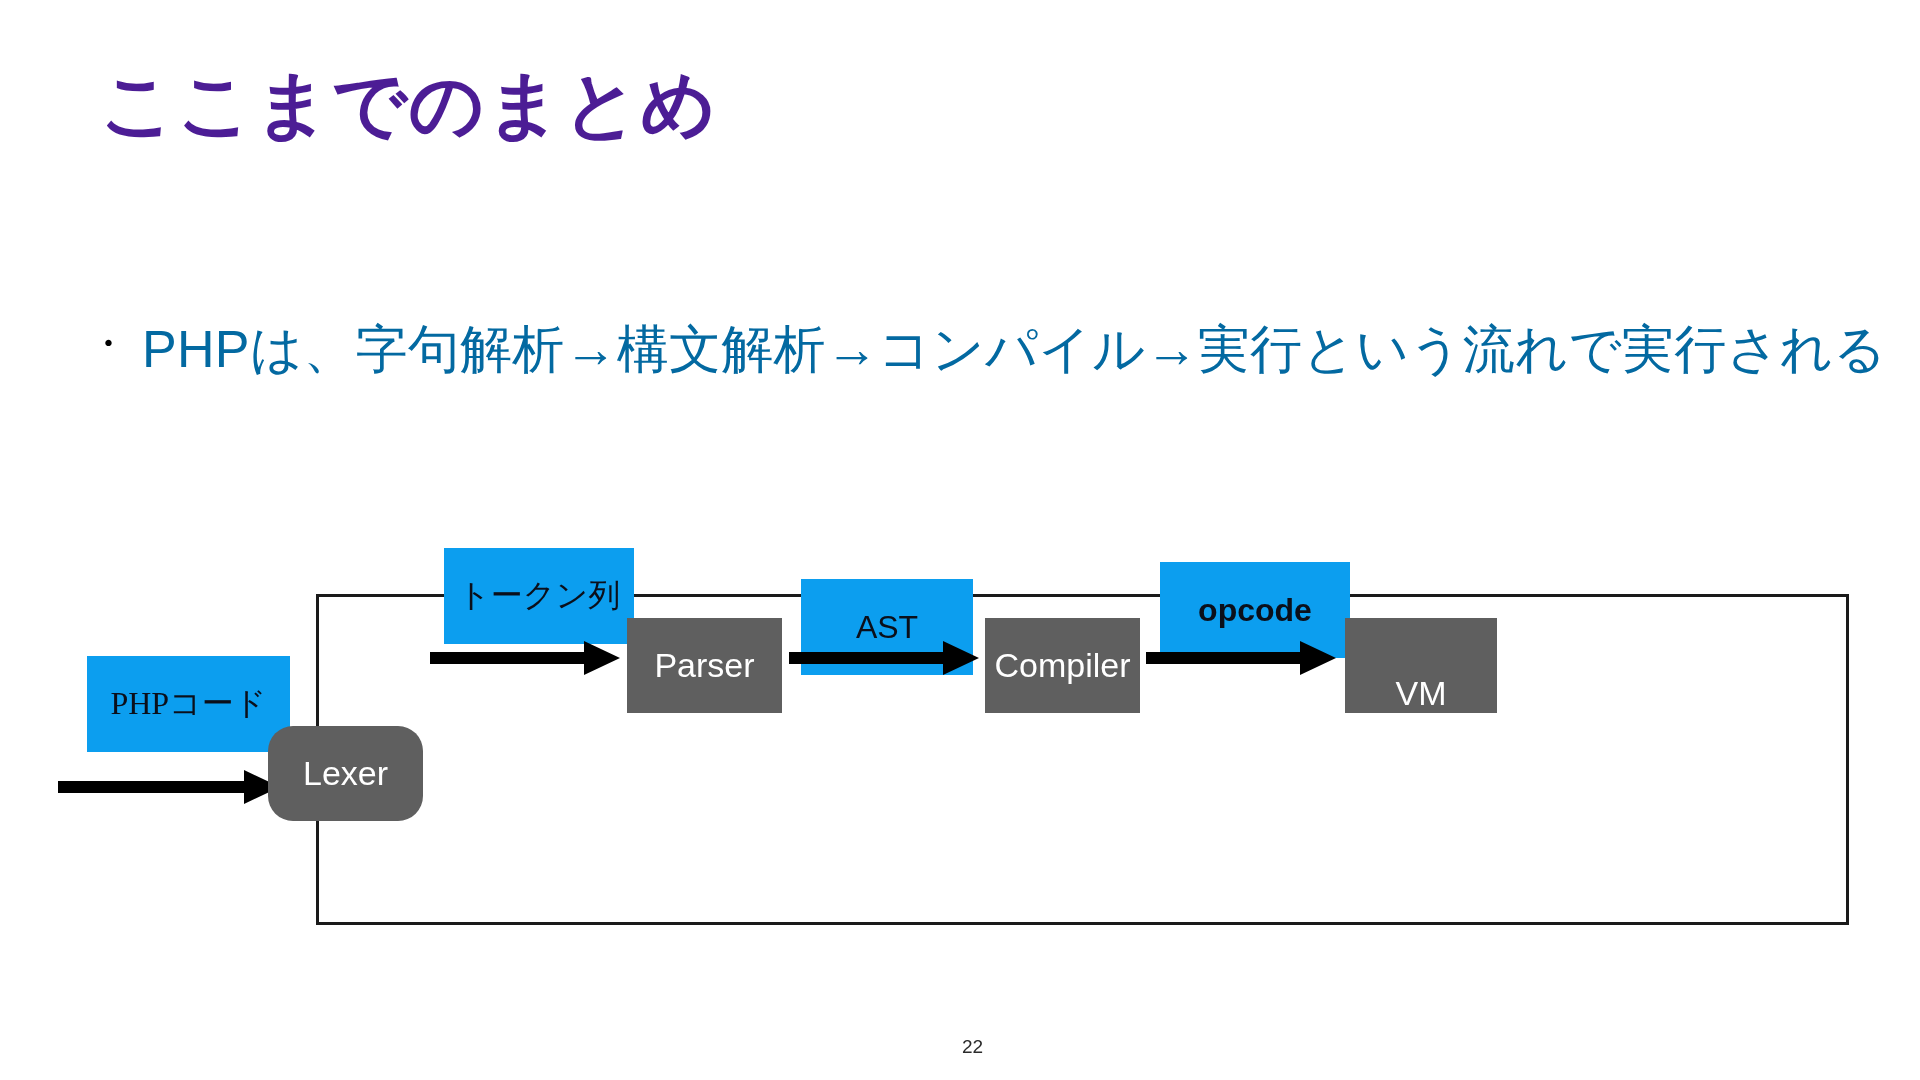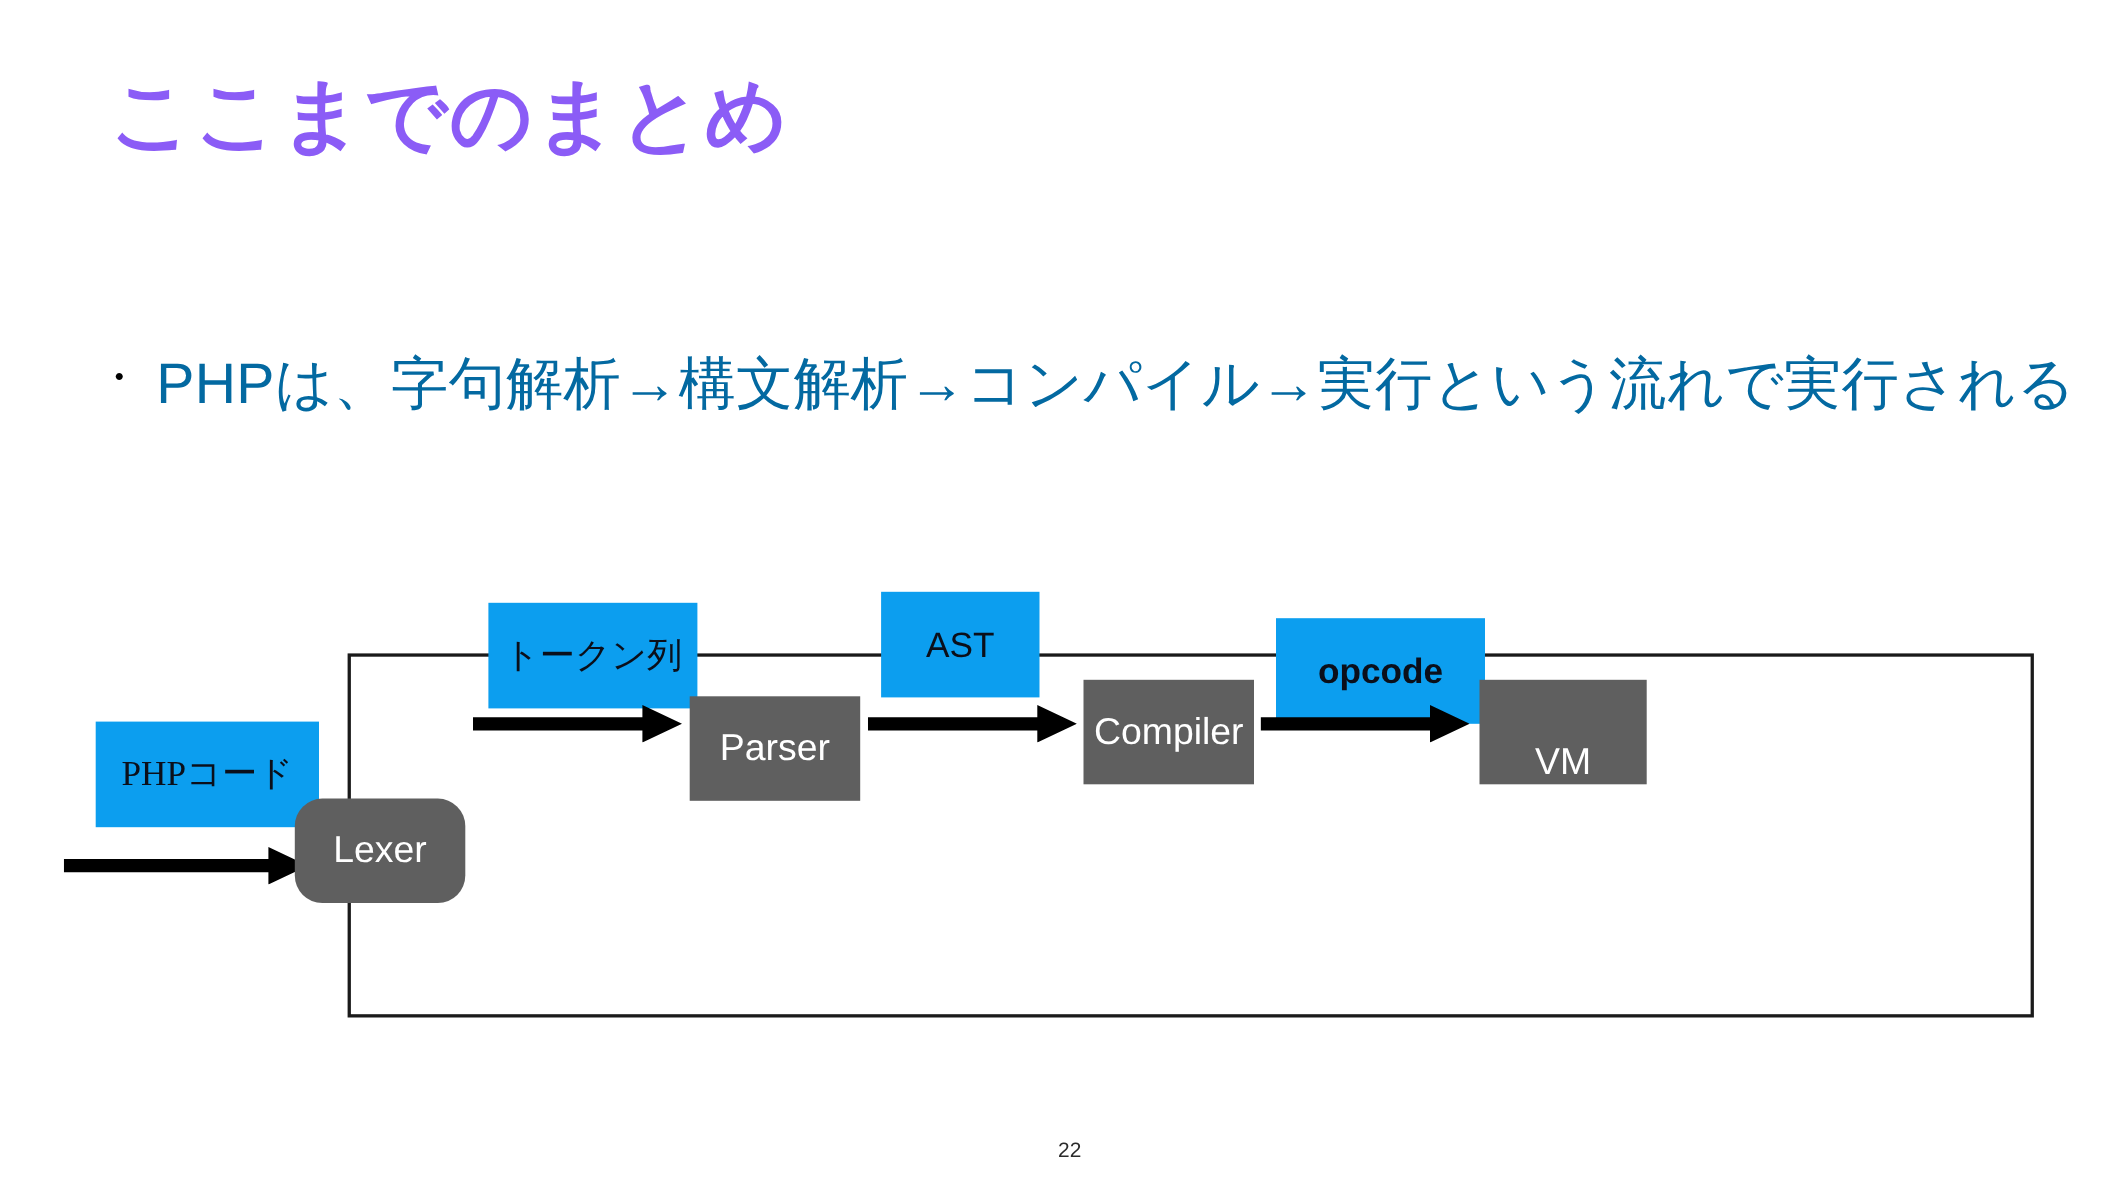--- a/index.html
+++ b/index.html
@@ -18,21 +18,21 @@
 
   
   .slide-title {
     position: absolute;
     left: 100px;
     top: 62px;
     font-size: 74px;
     font-weight: bold;
     letter-spacing: 0.02em;
     line-height: 1.15;
-    color: #8b5cf6;
+    color: #4c1d95;
     white-space: nowrap;
   }
 
   
   .bullet-row {
     position: absolute;
     left: 88px;
     top: 318px;
     display: flex;
     align-items: baseline;
@@ -138,25 +138,25 @@
 <div class="node-box node-data" style="left:444px; top:548px; width:190px;">
   <span>トークン列</span>
 </div>
 
 <div class="arrow" style="left:430px; top:641px; width:190px;">
   <svg width="190" height="34" viewBox="0 0 190 34" aria-hidden="true">
     <path d="M0 11 L154 11 L154 0 L190 17 L154 34 L154 23 L0 23 Z" fill="#000000"></path>
   </svg>
 </div>
 
-<div class="node-box node-stage" style="left:627px; top:618px; width:155px;margin-top:15px;">
+<div class="node-box node-stage" style="left:627px; top:618px; width:155px;">
   <span>Parser</span>
 </div>
 
-<div class="node-box node-data" style="left:801px; top:538px; width:144px;">
+<div class="node-box node-data" style="left:801px; top:579px; width:172px;">
   <span>AST</span>
 </div>
 
 <div class="arrow" style="left:789px; top:641px; width:190px;">
   <svg width="190" height="34" viewBox="0 0 190 34" aria-hidden="true">
     <path d="M0 11 L154 11 L154 0 L190 17 L154 34 L154 23 L0 23 Z" fill="#000000"></path>
   </svg>
 </div>
 
 <div class="node-box node-stage" style="left:985px; top:618px; width:155px;">

